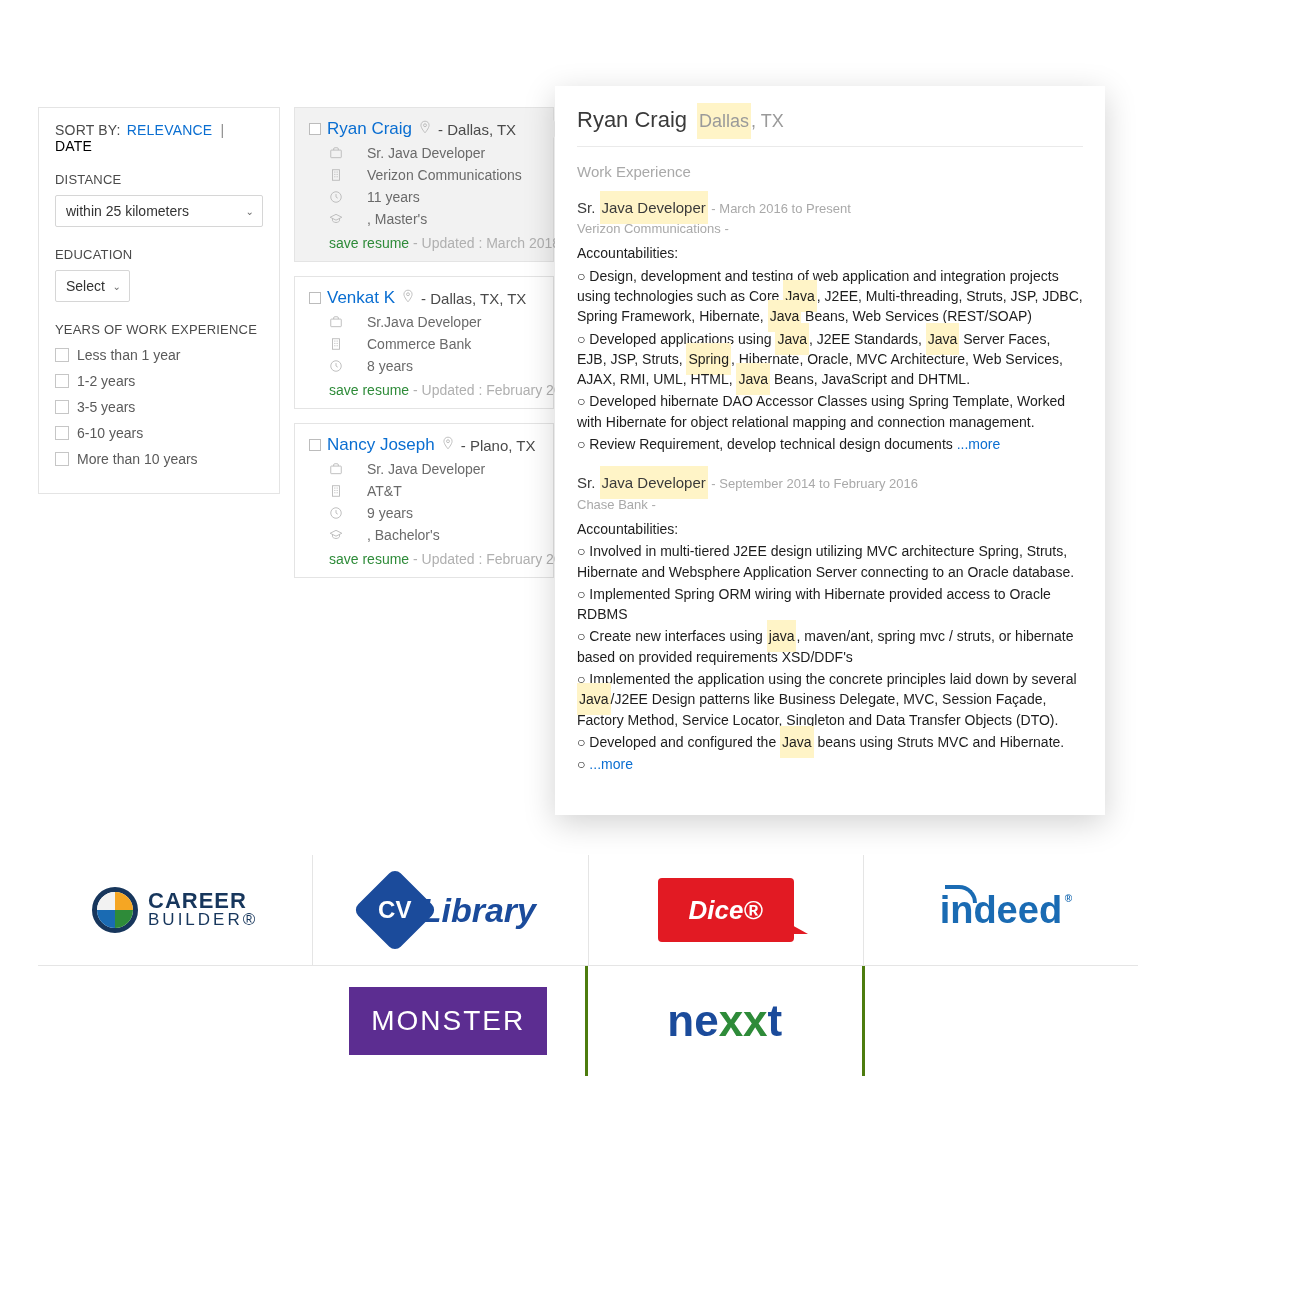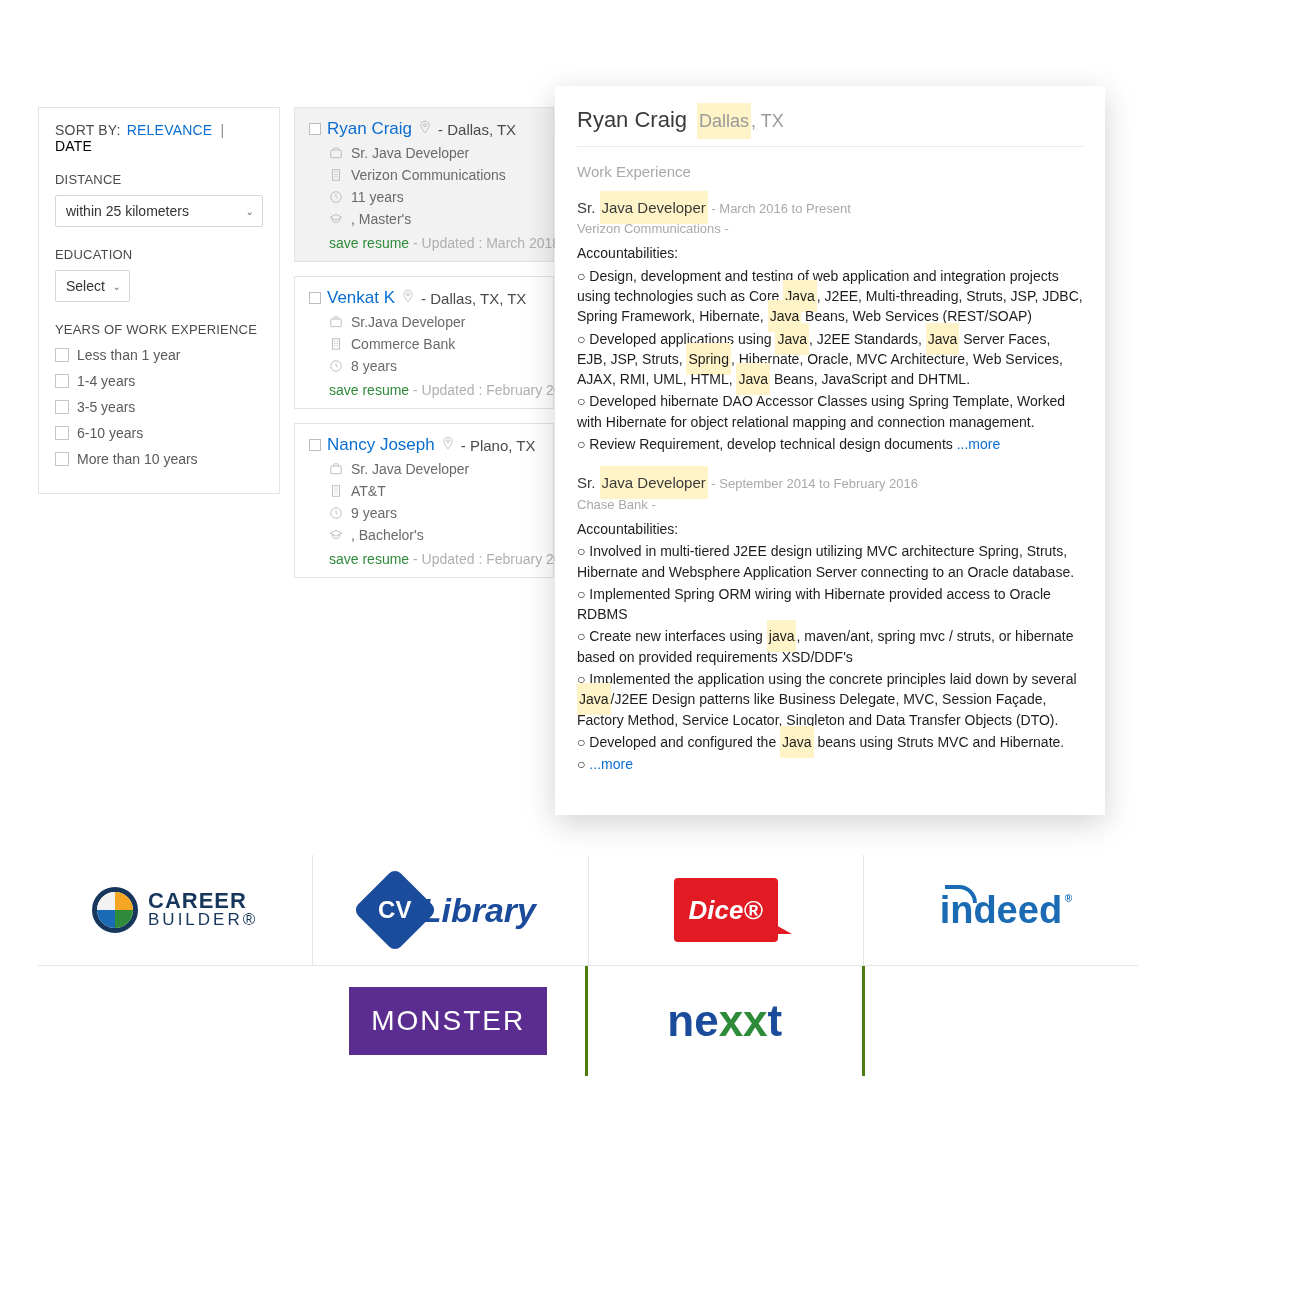--- a/index.html
+++ b/index.html
@@ -69,21 +69,21 @@
     
     content:""; position:absolute; right:-10px; top:12px;
     width:0;height:0;border-top:9px solid transparent;border-bottom:9px solid transparent;
     border-left:10px solid #f2f2f2;
   }
   .card-head{ display:flex; align-items:center; gap:6px; flex-wrap:wrap;}
   .chkbox{ width:12px;height:12px;border:1px solid #bcbcbc;background:#fff; pointer-events:none;}
   .cand-name{ color:#0a6ed1; font-size:17px; }
   .pin{ color:#8a8a8a; }
   .card-loc{ color:#4a4a4a; font-size:15px;}
-  .meta-line{ display:flex; align-items:center; gap:8px; margin:6px 0 0 20px; color:#6a6a6a; font-size:14px;}
+  .meta-line{ display:flex; align-items:center; gap:24px; margin:6px 0 0 20px; color:#6a6a6a; font-size:14px;}
   .mi { width:14px; color:#b7b7b7; display:inline-flex; justify-content:center;}
   .foot{ margin:8px 0 0 20px; font-size:14px; white-space:nowrap;}
   .save-link{ color:#2e8b39; }
   .upd{ color:#b0b0b0; }
   svg.icon{ width:14px;height:14px;stroke:#b7b7b7;fill:none;stroke-width:1.5;}
 
   
   .preview {
     position: absolute;
     left: 555px; top: 86px;
@@ -132,21 +132,21 @@
   .cb-logo{ display:flex;align-items:center;gap:10px; }
   .cb-mark{ width:46px;height:46px;border-radius:50%;border:5px solid #17365c;position:relative;overflow:hidden;}
   .cb-mark::before{content:"";position:absolute;inset:0;background:conic-gradient(#f5a623 0 90deg,#2e8b39 90deg 180deg,#1a6bb3 180deg 270deg,#f2f2f2 270deg 360deg);} 
   .cb-text{ line-height:.95;}
   .cb-top{ font-size:22px;font-weight:800;color:#17365c;letter-spacing:1px;}
   .cb-bot{ font-size:17px;font-weight:400;color:#17365c;letter-spacing:3px;}
   .cvlib{ display:flex;align-items:center;}
   .cvlib .dia{ width:60px;height:60px;background:#1b4b9b;transform:rotate(45deg);display:flex;align-items:center;justify-content:center;border-radius:8px;}
   .cvlib .dia span{ transform:rotate(-45deg);color:#fff;font-weight:800;font-size:24px;}
   .cvlib .lib{ font-size:34px;font-weight:800;font-style:italic;color:#1b4b9b;margin-left:-4px;}
-  .dice{ background:#e21a23;width:104px;height:64px;border-radius:4px;display:flex;align-items:center;justify-content:center;color:#fff;font-weight:800;font-style:italic;font-size:26px;position:relative;}
+  .dice{ background:#e21a23;width:136px;height:64px;border-radius:4px;display:flex;align-items:center;justify-content:center;color:#fff;font-weight:800;font-style:italic;font-size:26px;position:relative;}
   .dice::after{content:"";position:absolute;right:-14px;bottom:8px;width:0;height:0;border-top:10px solid transparent;border-left:18px solid #e21a23;border-bottom:0 solid transparent;}
   .indeed{ color:#1a6bb3;font-size:38px;font-weight:700;position:relative; font-family:Arial,sans-serif;}
   .indeed::before{content:"";position:absolute;left:5px;top:-4px;width:28px;height:14px;border:4px solid #1a6bb3;border-bottom:none;border-left:none;border-radius:0 28px 0 0;}
   .indeed::after{content:"®";font-size:10px;position:absolute;right:-10px;top:4px;color:#1a6bb3;}
   .monster{ background:#5c2d91;padding:18px 22px;color:#fff;font-size:28px;letter-spacing:2px;}
   .nexxt{ font-size:44px;font-weight:700;color:#1b4b9b;}
   .nexxt .xx{ color:#2e8b39;}
 </style>
 </head>
 <body>
@@ -174,21 +174,21 @@
 
   <div class="spacer14"></div>
   <div class="filter-section-title">YEARS OF WORK EXPERIENCE</div>
   <div id="exp-options">
       <div class="check-row">
         <span class="checkbox"></span>
         <span>Less than 1 year</span>
       </div>
       <div class="check-row">
         <span class="checkbox"></span>
-        <span>1-4 years</span>
+        <span>1-2 years</span>
       </div>
       <div class="check-row">
         <span class="checkbox"></span>
         <span>3-5 years</span>
       </div>
       <div class="check-row">
         <span class="checkbox"></span>
         <span>6-10 years</span>
       </div>
       <div class="check-row">

